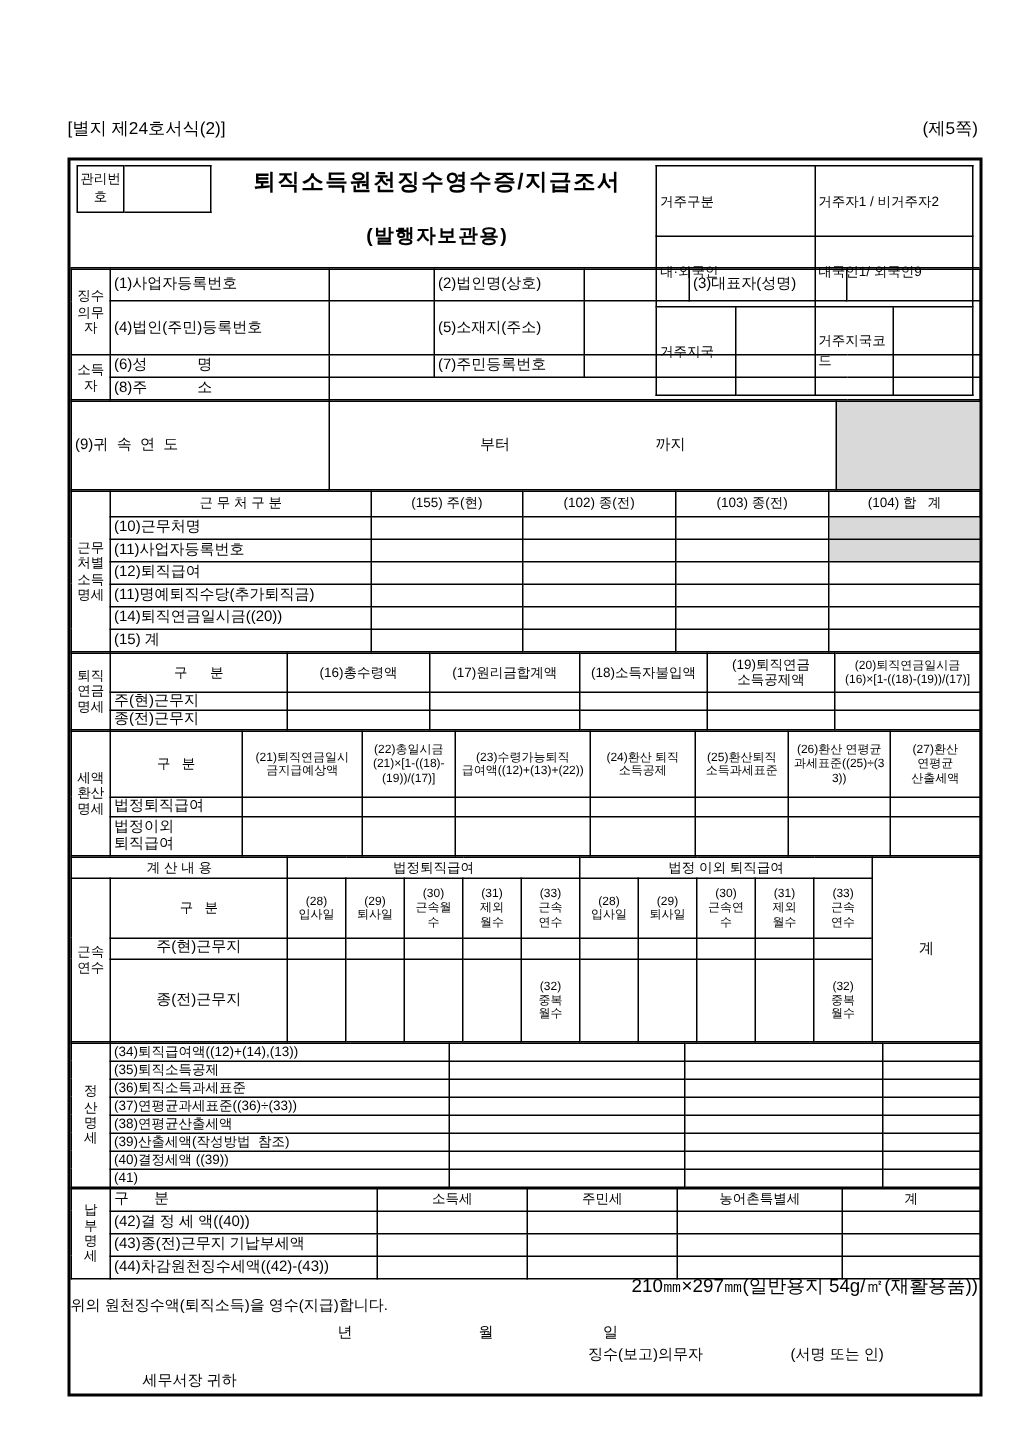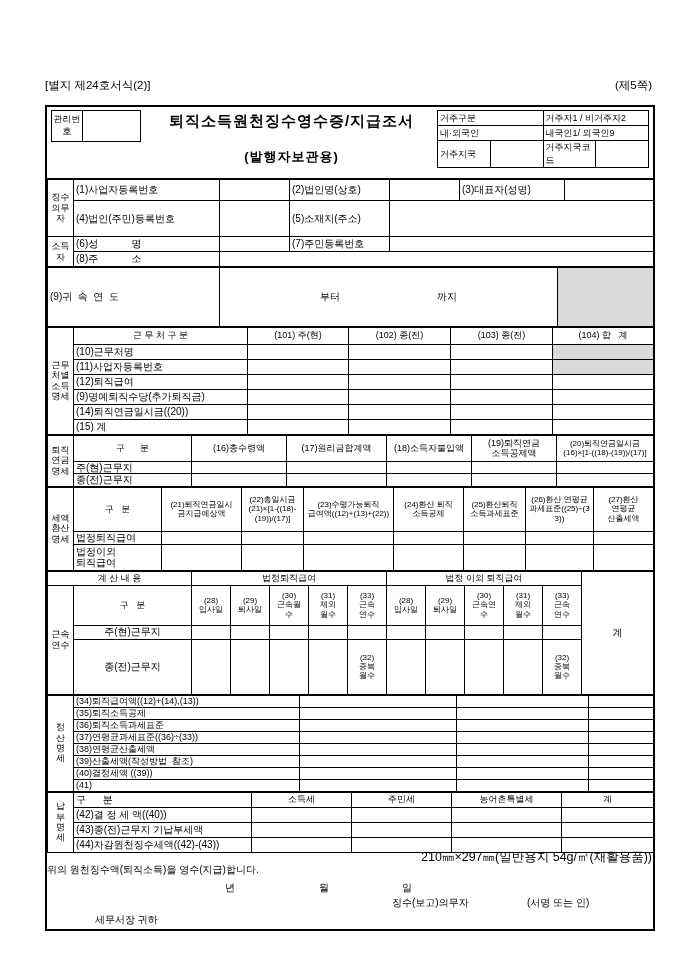--- a/index.html
+++ b/index.html
@@ -15,21 +15,21 @@
   .mng{display:flex;align-items:flex-start;width:95px;flex:0 0 auto;}
   .mng-label{border:1px solid #000;width:32px;height:32px;font-size:9px;line-height:1.3;
         display:flex;align-items:center;justify-content:center;text-align:center;
         word-break:break-all;box-sizing:border-box;}
   .mng-box{border:1px solid #000;border-left:none;width:58px;height:32px;box-sizing:border-box;}
   .title-wrap{flex:1;text-align:center;padding-top:2px;}
   .title{font-size:15px;font-weight:bold;letter-spacing:1px;}
   .subtitle{font-size:13px;font-weight:bold;margin-top:17px;letter-spacing:1px;}
   table.res{border-collapse:collapse;table-layout:fixed;width:212px;flex:0 0 auto;
         font-size:9px;}
-  table.res td{border:1px solid #000;height:14px;padding:0 2px;overflow:hidden;white-space:pre-wrap;}
+  table.res td{border:1px solid #000;height:14px;padding:16px 2px;overflow:hidden;white-space:pre-wrap;}
   
   table.t{border-collapse:collapse;table-layout:fixed;width:100%;font-size:10px;}
   table.t td{border:1px solid #000;padding:0 2px;overflow:hidden;
         word-break:break-all;white-space:pre-wrap;line-height:1.15;vertical-align:middle;}
   td.s{font-size:9px;text-align:center;padding:0;line-height:1.25;}
   td.lab{text-align:left;}
   td.c{text-align:center;}
   td.h{font-size:9px;text-align:center;}
   td.h8{font-size:8px;text-align:center;line-height:1.2;}
   td.gray{background:#d9d9d9;}
@@ -151,21 +151,21 @@
           <col style="width:102px">
           <col style="width:101px">
         </colgroup>
       <tbody>
           <tr style="height:17px">
         <td class="s" rowspan="7">근무
 처별
 소득
 명세</td>
         <td class="h">근 무 처 구 분</td>
-        <td class="h">(101) 주(현)</td>
+        <td class="h">(155) 주(현)</td>
         <td class="h">(102) 종(전)</td>
         <td class="h">(103) 종(전)</td>
         <td class="h">(104) 합   계</td>
       </tr>
       <tr style="height:15px">
         <td class="lab">(10)근무처명</td>
         <td></td>
             <td></td>
             <td></td>
         <td class="gray"></td>
@@ -178,21 +178,21 @@
         <td class="gray"></td>
       </tr>
       <tr style="height:15px">
         <td class="lab">(12)퇴직급여</td>
         <td></td>
             <td></td>
             <td></td>
             <td></td>
       </tr>
       <tr style="height:15px">
-        <td class="lab">(9)명예퇴직수당(추가퇴직금)</td>
+        <td class="lab">(11)명예퇴직수당(추가퇴직금)</td>
         <td></td>
             <td></td>
             <td></td>
             <td></td>
       </tr>
       <tr style="height:15px">
         <td class="lab">(14)퇴직연금일시금((20))</td>
         <td></td>
             <td></td>
             <td></td>

